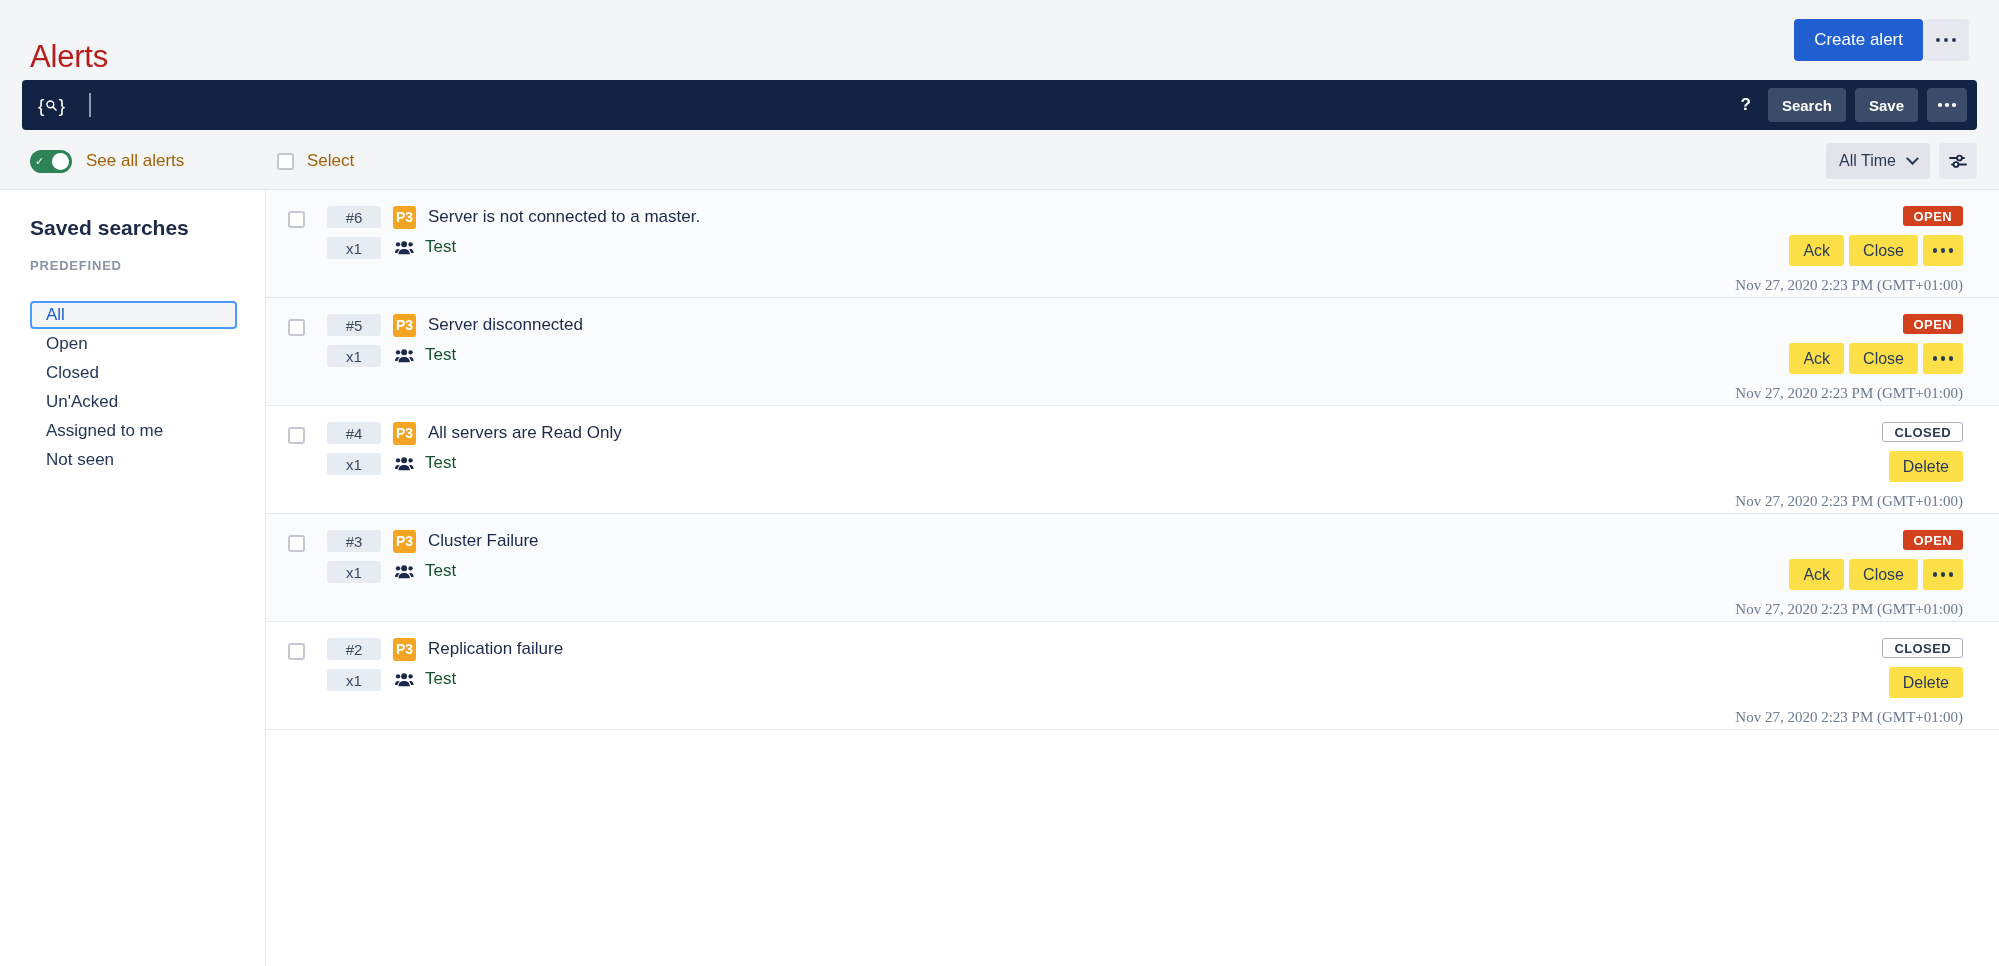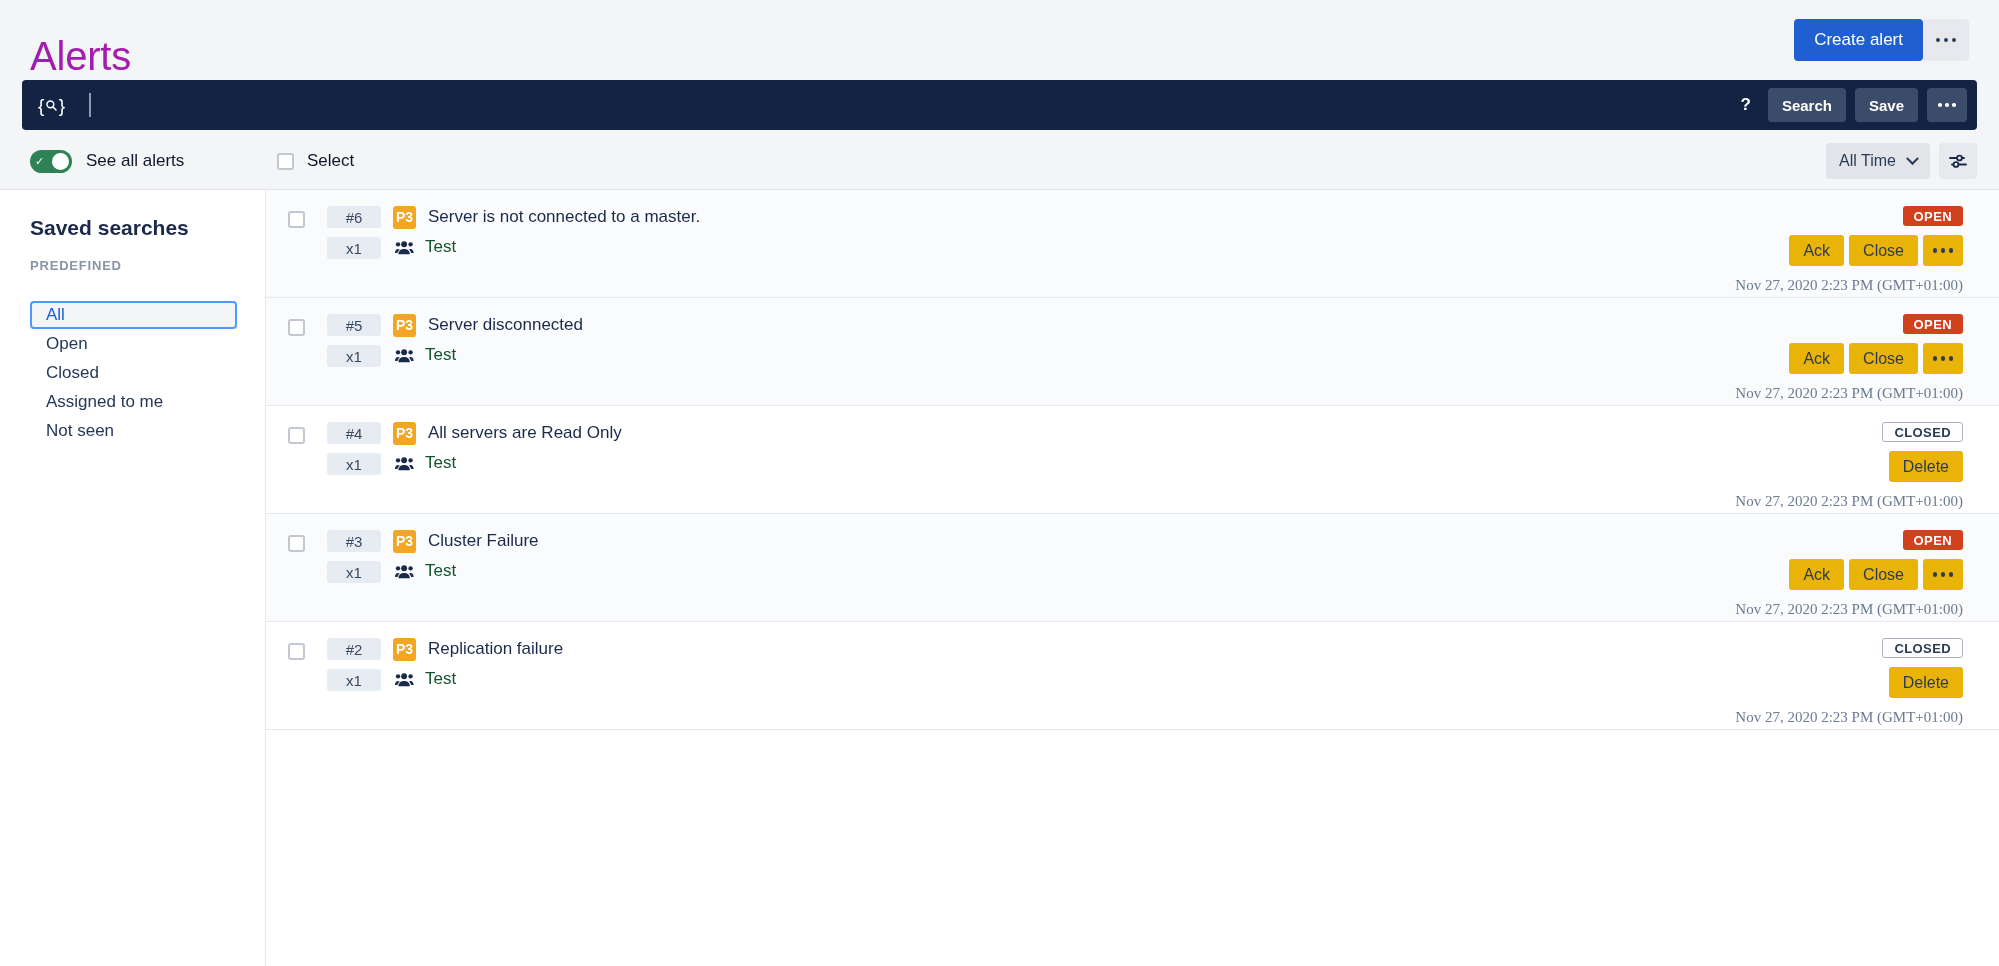--- a/index.html
+++ b/index.html
@@ -14,23 +14,23 @@
   
   .page-header {
     position: relative;
     height: 80px;
     padding: 0 30px;
     display: flex;
     align-items: center;
     justify-content: space-between;
   }
   .page-title {
-    font-size: 40px;
+    font-size: 31px;
     font-weight: 500;
-    color: #a21caf;
+    color: #b91c1c;
     letter-spacing: -0.2px;
     margin-top: 33px;
   }
   .header-actions { display: flex; align-items: center; }
   .btn-primary {
     background: #1F5FD0;
     color: #FFFFFF;
     border: none;
     border-radius: 4px;
     height: 42px;
@@ -129,21 +129,21 @@
     display: flex; align-items: center;
     padding: 0 3px;
     cursor: pointer;
     position: relative;
   }
   .toggle .check { color: #FFFFFF; font-size: 11px; line-height: 1; margin-left: 2px; }
   .toggle .knob {
     width: 17px; height: 17px; border-radius: 50%;
     background: #FFFFFF; position: absolute; right: 3px;
   }
-  .toolbar-label { font-size: 17px; color: #0f172a; }
+  .toolbar-label { font-size: 17px; color: #a16207; }
 
   .chk {
     width: 17px; height: 17px;
     border: 2px solid #C2C7D0;
     border-radius: 3px;
     background: #FFFFFF;
     cursor: pointer;
     flex: none;
   }
   .select-group { display: flex; align-items: center; gap: 13px; }
@@ -238,21 +238,21 @@
   .status-badge {
     height: 20px; padding: 0 11px;
     border-radius: 3px;
     display: flex; align-items: center;
     font-size: 13px; font-weight: bold; letter-spacing: 0.4px;
   }
   .status-badge.open { background: #D2401E; color: #FFFFFF; }
   .status-badge.closed { background: #FFFFFF; color: #2B3B56; border: 1px solid #A9B0BD; }
   .row-actions { display: flex; gap: 5px; margin-top: 9px; }
   .act-btn {
-    background: #eab308; border: none; border-radius: 3px;
+    background: #fde047; border: none; border-radius: 3px;
     height: 31px; padding: 0 14px;
     font-size: 16px; color: #2B3B56; font-family: inherit;
     cursor: pointer;
   }
   .act-btn.icon { width: 40px; padding: 0; display: flex; align-items: center; justify-content: center; }
   .timestamp { font-size: 15px; color: #6B7A90; margin-top: 11px; white-space: nowrap; font-family: Liberation Serif, serif; }
 </style>
 </head>
 <body>
 
@@ -333,20 +333,23 @@
     <div class="nav-item active">
       <span>All</span>
     </div>
     <div class="nav-item">
       <span>Open</span>
     </div>
     <div class="nav-item">
       <span>Closed</span>
     </div>
     <div class="nav-item">
+      <span>Un'Acked</span>
+    </div>
+    <div class="nav-item">
       <span>Assigned to me</span>
     </div>
     <div class="nav-item">
       <span>Not seen</span>
     </div>
   </div>
 
   <div class="alerts" id="alerts-list">
   <div class="alert-row open-row">
     <div class="chk row-chk"></div>

